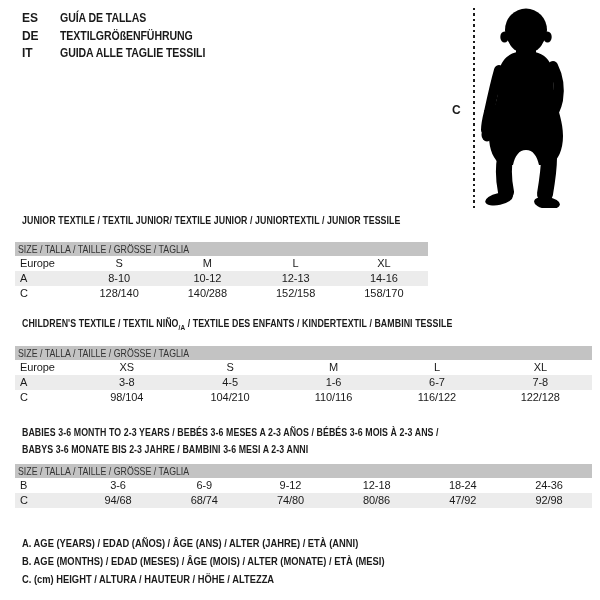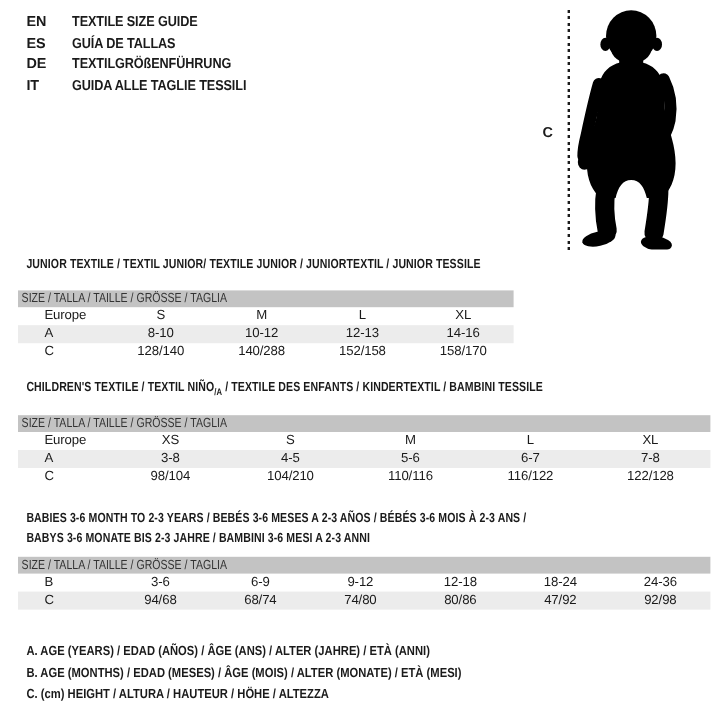--- a/index.html
+++ b/index.html
@@ -26,35 +26,31 @@
   
   .size-table{position:absolute;left:15px;}
   .t1{top:242px;width:413px;}
   .t2{top:346px;width:577px;}
   .t3{top:464px;width:577px;}
   .size-bar{height:14px;background:var(--size-bar-bg,#c3c3c3);color:#333333;
     font-size:11px;line-height:14px;padding-left:3px;white-space:nowrap;}
   .size-bar span{display:inline-block;transform:scaleX(.8);transform-origin:0 0;}
   .trow{display:flex;height:15px;line-height:15px;font-size:11px;letter-spacing:-.1px;}
   .trow.alt{background:var(--row-alt-bg,#ececec);}
-  .tlabel{width:55px;flex:none;padding-left:5px;text-align:left;margin-left:17px;}
+  .tlabel{width:55px;flex:none;padding-left:5px;text-align:left;}
   .tcell{flex:1;text-align:center;}
   
   .footnotes{position:absolute;left:22px;top:534px;font-size:11px;font-weight:bold;
     transform:scaleX(.85);transform-origin:0 0;white-space:nowrap;}
   .footnotes .fline{line-height:18px;}
 </style>
 </head>
 <body>
 
 <div class="lang-block">
-  <div class="lang-row">
-    <span class="lang-code">EN</span>
-    <span class="lang-title">TEXTILE SIZE GUIDE</span>
-  </div>
   <div class="lang-row">
     <span class="lang-code">ES</span>
     <span class="lang-title">GUÍA DE TALLAS</span>
   </div>
   <div class="lang-row">
     <span class="lang-code">DE</span>
     <span class="lang-title">TEXTILGRÖßENFÜHRUNG</span>
   </div>
   <div class="lang-row">
     <span class="lang-code">IT</span>
@@ -116,21 +112,21 @@
     <span class="tcell">XS</span>
     <span class="tcell">S</span>
     <span class="tcell">M</span>
     <span class="tcell">L</span>
     <span class="tcell">XL</span>
   </div>
   <div class="trow alt">
     <span class="tlabel">A</span>
     <span class="tcell">3-8</span>
     <span class="tcell">4-5</span>
-    <span class="tcell">5-6</span>
+    <span class="tcell">1-6</span>
     <span class="tcell">6-7</span>
     <span class="tcell">7-8</span>
   </div>
   <div class="trow">
     <span class="tlabel">C</span>
     <span class="tcell">98/104</span>
     <span class="tcell">104/210</span>
     <span class="tcell">110/116</span>
     <span class="tcell">116/122</span>
     <span class="tcell">122/128</span>

